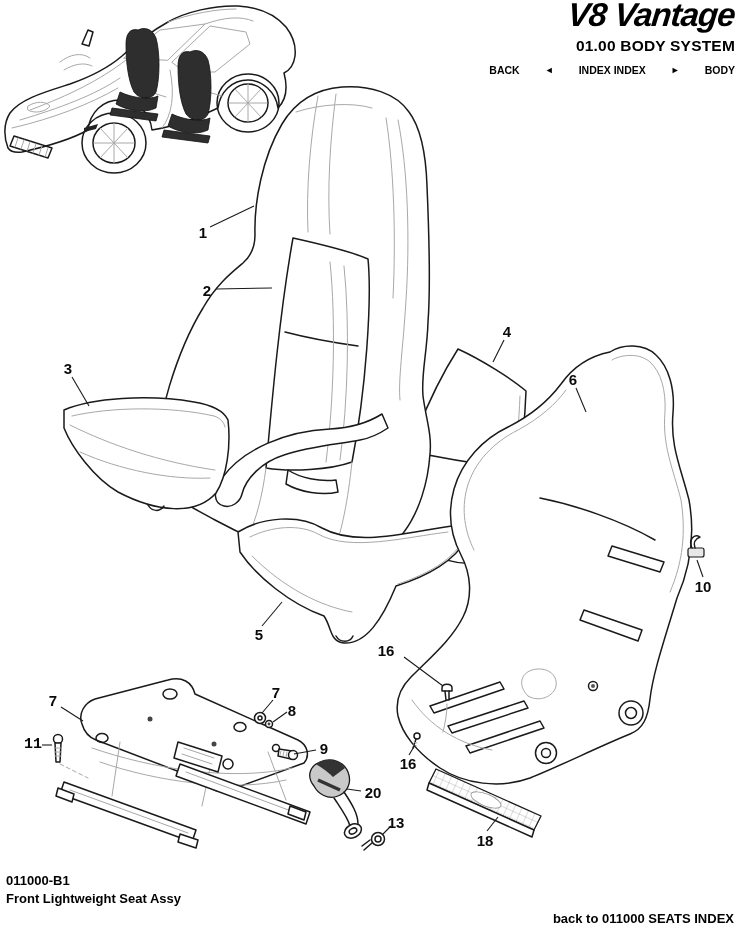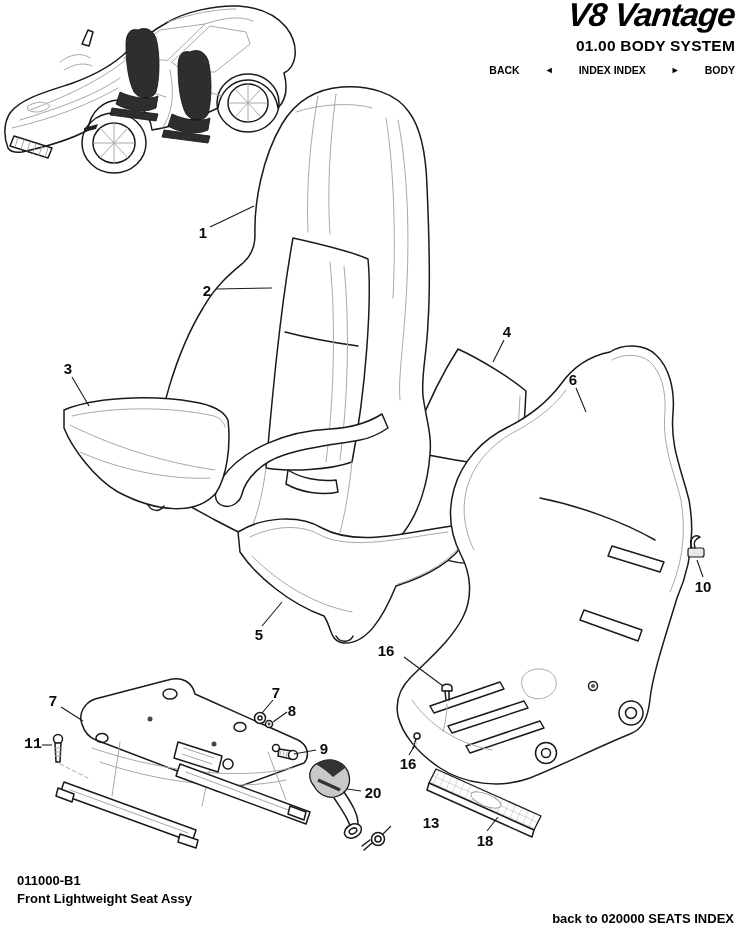--- a/index.html
+++ b/index.html
@@ -5,21 +5,21 @@
   html,body{margin:0;padding:0;background:#fff;}
   .page{position:relative;width:737px;height:929px;background:#fff;overflow:hidden;
         font-family:"Liberation Sans",sans-serif;color:#000;}
   svg{position:absolute;left:0;top:0;}
   .logo{position:absolute;top:-4px;right:2px;font-size:33px;font-weight:bold;font-style:italic;
         letter-spacing:-1px;transform:skewX(-6deg);white-space:nowrap;}
   .section-title{position:absolute;top:37px;right:2px;font-size:15.5px;font-weight:bold;letter-spacing:.2px;}
   .nav{position:absolute;top:64px;right:2px;font-size:10.5px;font-weight:bold;display:flex;gap:11px;align-items:center;}
   .nav span{cursor:pointer;padding-left:14px;}
   .nav .arr{font-size:9px;}
-  .footer-left{position:absolute;left:17px;top:872px;font-size:13px;font-weight:bold;line-height:17.5px;}
+  .footer-left{position:absolute;left:6px;top:872px;font-size:13px;font-weight:bold;line-height:17.5px;}
   .footer-right{position:absolute;right:3px;top:911px;font-size:13px;font-weight:bold;cursor:pointer;}
   .callout{position:absolute;transform:translate(-50%,-50%);font-size:15px;font-weight:bold;color:#0a0a0a;}
   .k{stroke:#1a1a1a;fill:none;stroke-width:1.5;stroke-linecap:round;stroke-linejoin:round;}
   .kf{stroke:#1a1a1a;fill:#fff;stroke-width:1.5;stroke-linejoin:round;}
   .lt{stroke:#a8a8a8;fill:none;stroke-width:1;stroke-linecap:round;}
   .ld{stroke:#1a1a1a;fill:none;stroke-width:1.1;}
   .dk{fill:#2e2e2e;stroke:#111;stroke-width:.8;}
 </style>
 </head>
 <body>
@@ -219,36 +219,36 @@
       <div class="callout" style="left: 68px; top: 368px;">3</div>
       <div class="callout" style="left: 507px; top: 331px;">4</div>
       <div class="callout" style="left: 259px; top: 634px;">5</div>
       <div class="callout" style="left: 573px; top: 379px;">6</div>
       <div class="callout" style="left: 276px; top: 692px;">7</div>
       <div class="callout" style="left: 292px; top: 710px;">8</div>
       <div class="callout" style="left: 324px; top: 748px;">9</div>
       <div class="callout" style="left: 53px; top: 700px;">7</div>
       <div class="callout" style="left: 33px; top: 744px; font-family: Liberation Mono, monospace;">11</div>
       <div class="callout" style="left: 373px; top: 792px;">20</div>
-      <div class="callout" style="left: 396px; top: 822px; margin-left: 35px;">13</div>
+      <div class="callout" style="left: 396px; top: 822px;">13</div>
       <div class="callout" style="left: 485px; top: 840px;">18</div>
       <div class="callout" style="left: 408px; top: 763px;">16</div>
       <div class="callout" style="left: 386px; top: 650px;">16</div>
       <div class="callout" style="left: 703px; top: 586px;">10</div>
     </div>
 
   <div class="logo">V8 Vantage</div>
   <div class="section-title">01.00 BODY SYSTEM</div>
   <div class="nav">
     <span>BACK</span>
     <span class="arr">◄</span>
     <span>INDEX INDEX</span>
     <span class="arr">►</span>
     <span>BODY</span>
   </div>
 
   <div class="footer-left">
     <div>011000-B1</div>
     <div>Front Lightweight Seat Assy</div>
   </div>
-  <div class="footer-right">back to 020000 SEATS INDEX</div>
+  <div class="footer-right">back to 011000 SEATS INDEX</div>
 
 </div>
 
 </body></html>

